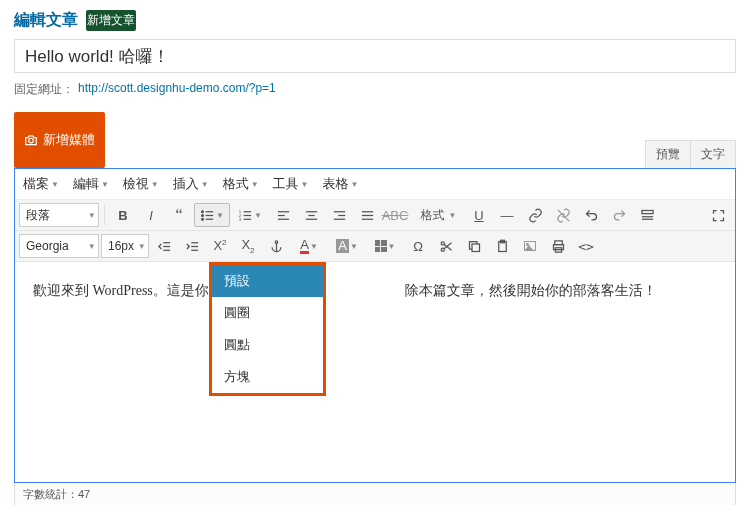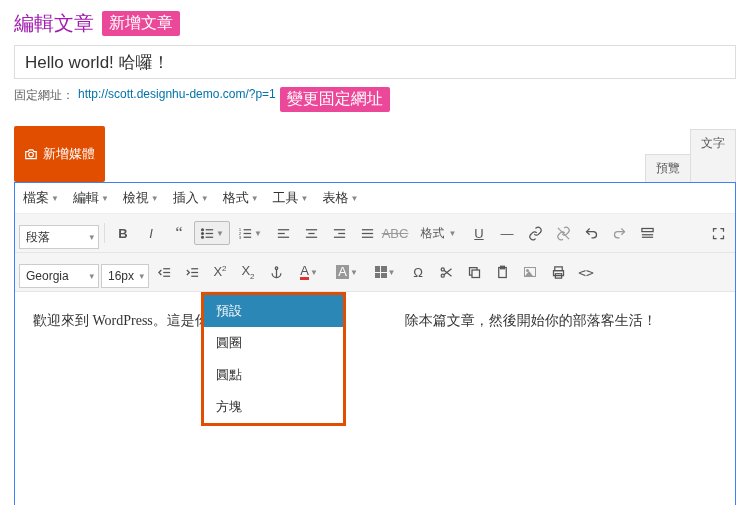--- a/index.html
+++ b/index.html
@@ -1,43 +1,43 @@
 <!DOCTYPE html>
 <html><head>
 <meta charset="utf-8">
 <style>
   * { box-sizing: border-box; margin: 0; padding: 0; font-family: -apple-system, "Helvetica Neue", Arial, sans-serif; }
   body { background: #fff; width: 750px; font-size: 13px; color: #222; }
   .wrap { padding: 10px 14px 0 14px; }
   .hdr { display: flex; align-items: center; gap: 8px; margin-bottom: 8px; }
-  .hdr h1 { font-size: 20px; font-weight: 400; color: #a21caf; }
-  .btn-orange { background: #ec4899; color: #fff; border: none; padding: 2px 7px; font-size: 16px; border-radius: 2px; cursor: pointer; }
+  .hdr h1 { font-size: 16px; font-weight: 700; color: #0369a1; }
+  .btn-orange { background: #14532d; color: #fff; border: none; padding: 2px 1px; font-size: 12px; border-radius: 2px; cursor: pointer; }
   .title-input { width: 100%; border: 1px solid #ddd; padding: 6px 10px; font-size: 17px; color: #333; background: #fff; }
   .permalink-row { font-size: 12px; color: #666; margin: 8px 0 14px 0; display: flex; gap: 4px; }
   .permalink-row a { color: #0073aa; text-decoration: none; }
   .media-bar { display: flex; justify-content: space-between; align-items: flex-end; margin-bottom: 0; }
   .add-media { background: #e24e00; color: #fff; border: none; padding: 19px 10px; font-size: 13px; display: inline-flex; align-items: center; gap: 5px; cursor: pointer; border-radius: 2px; }
   .editor-tabs { display: flex; }
   .editor-tab { border: 1px solid #ddd; border-bottom: none; padding: 5px 10px; font-size: 12px; color: #555; background: #f3f3f3; cursor: pointer; }
-  .editor-tab:first-child { border-right: none; margin-top: 25px; }
+  .editor-tab:first-child { border-right: none; }
   .editor-box { border: 1px solid #3b82f6; }
   .menubar { display: flex; gap: 14px; padding: 6px 8px; background: #fff; font-size: 13px; color: #333; border-bottom: 1px solid #eee; }
   .menubar .menu-item { display: inline-flex; align-items: center; gap: 2px; cursor: pointer; }
   .tri { font-size: 8px; color: #888; }
   .toolbar { background: #f5f5f5; display: flex; align-items: center; padding: 3px 4px; gap: 2px; flex-wrap: wrap; border-bottom: 1px solid #e5e5e5; position: relative; }
   .sel { border: 1px solid #ccc; background: #fff; font-size: 12px; color: #333; height: 24px; padding: 0 18px 0 6px; appearance: none; position: relative; display: inline-flex; align-items: center; }
-  .sel-wrap { position: relative; display: inline-block; margin-top: 8px; }
+  .sel-wrap { position: relative; display: inline-block; }
   .sel-wrap::after { content: "▾"; position: absolute; right: 5px; top: 50%; transform: translateY(-50%); font-size: 9px; color: #888; pointer-events: none; }
   .tb-btn { width: 26px; height: 24px; border: 1px solid transparent; background: transparent; display: inline-flex; align-items: center; justify-content: center; cursor: pointer; color: #555; font-size: 13px; border-radius: 2px; }
   .tb-btn svg { width: 15px; height: 15px; }
   .tb-btn .combo { display: inline-flex; align-items: center; gap: 1px; }
   .tb-split { width: 36px; justify-content: center; gap: 1px; }
   .sep { width: 1px; height: 20px; background: #ddd; margin: 0 3px; }
   .editor-area { position: relative; min-height: 220px; padding: 20px 18px; font-size: 14px; color: #333; }
-  .dropdown { position: absolute; top: 0; left: 186px; width: 145px; background: #fff; border: 3px solid #e24e00; z-index: 50; }
+  .dropdown { position: absolute; top: 0; left: 194px; width: 117px; background: #fff; border: 3px solid #e24e00; z-index: 50; }
   .dropdown .dd-item { padding: 7px 12px; font-size: 13px; color: #333; cursor: pointer; }
   .dropdown .dd-item.sel-item { background: #2b87b5; color: #fff; }
   .status-bar { border: 1px solid #ddd; border-top: none; display: flex; justify-content: space-between; padding: 4px 8px; font-size: 11px; color: #555; background: #fbfbfb; align-items: center; }
   .toolbar .right-end { margin-left: auto; }
   .fmt-label { font-size: 12px; color: #555; padding: 0 3px; }
   .img-ico { border:1px solid #999; width:12px; height:10px; position:relative; display:inline-block; }
   .img-ico::before { content:""; position:absolute; left:1px; top:1px; width:3px; height:3px; border-radius:50%; background:#999; }
   .img-ico::after { content:""; position:absolute; left:0; bottom:0; border-left:4px solid transparent; border-right:4px solid transparent; border-bottom:5px solid #999; }
   .table-ico { width:12px; height:12px; display:grid; grid-template-columns:1fr 1fr; grid-template-rows:1fr 1fr; gap:1px; }
   .table-ico span { background:#777; }
@@ -49,21 +49,20 @@
   <div class="hdr">
     <h1>編輯文章</h1>
     <button class="btn-orange">新增文章</button>
   </div>
 
   <input class="title-input" value="Hello world! 哈囉！" style="">
 
   <div class="permalink-row">
     <span>固定網址：</span>
     <a href="#">http://scott.designhu-demo.com/?p=1</a>
-    <button class="btn-orange">變更固定網址</button>
   </div>
 
   <div class="media-bar">
     <button class="add-media">
       <svg width="14" height="14" viewBox="0 0 24 24" fill="none" stroke="#fff" stroke-width="2">
           <circle cx="12" cy="13" r="4"></circle>
           <path d="M3 8h4l2-3h6l2 3h4v12H3z"></path>
         </svg>
       <span>新增媒體</span>
     </button>

